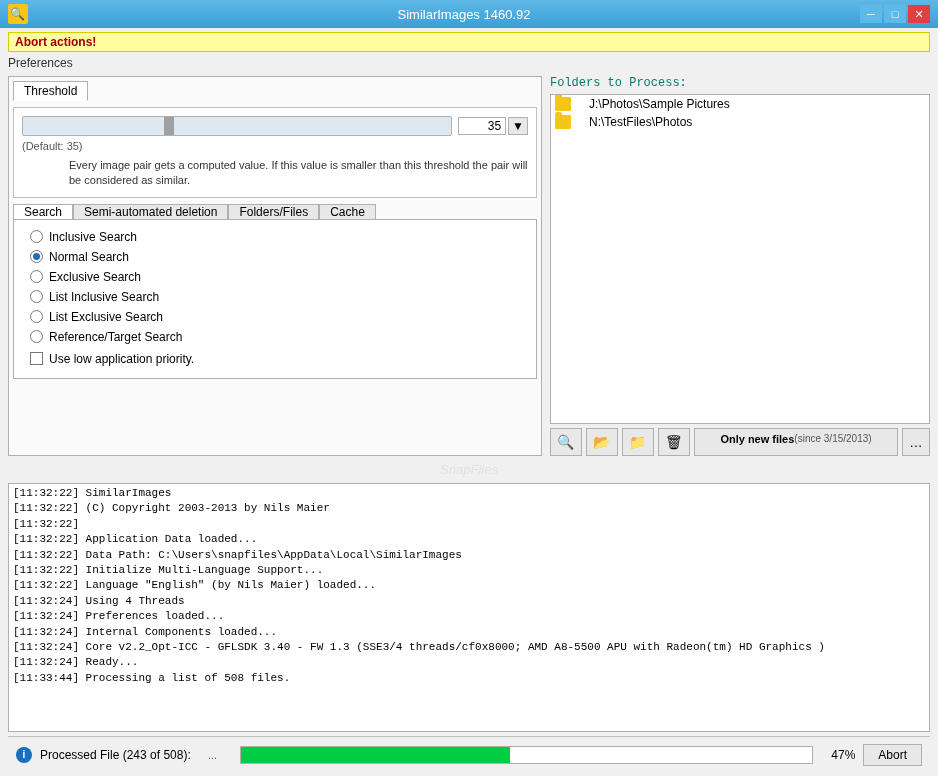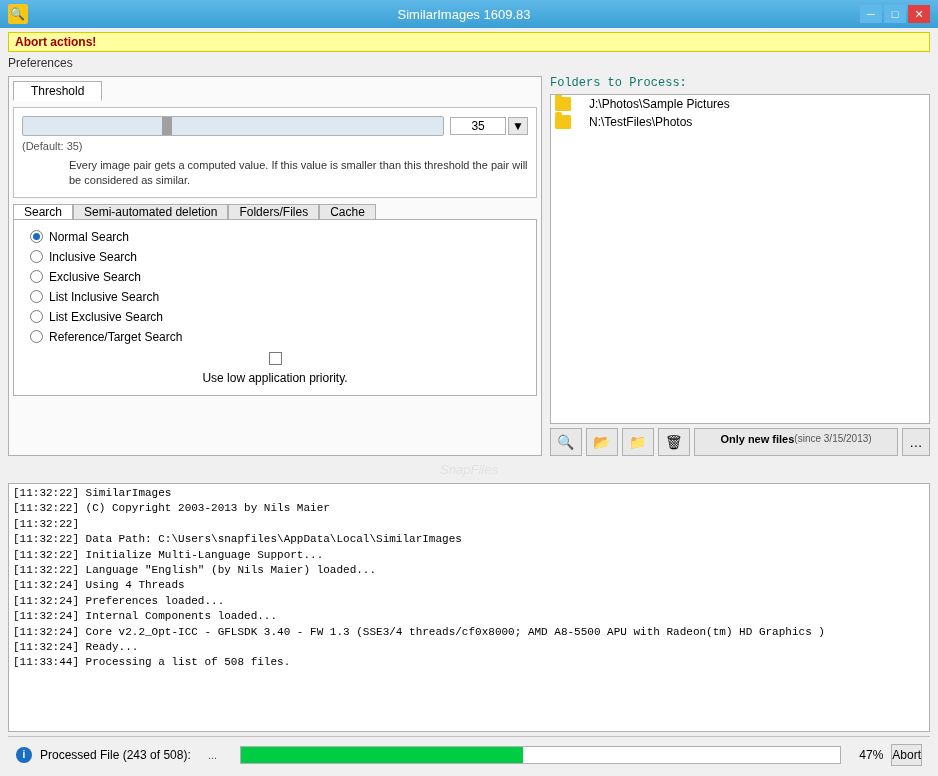--- a/index.html
+++ b/index.html
@@ -78,21 +78,21 @@
       background: #fafafa;
       padding: 4px;
     }
     
     .inner-tabs {
       display: flex;
       gap: 0;
       margin-bottom: 6px;
     }
     .inner-tab {
-      padding: 2px 17px;
+      padding: 2px 10px;
       border: 1px solid #b0b0b0;
       background: #e8e8e8;
       cursor: pointer;
       font-size: 12px;
       border-bottom: none;
     }
     .inner-tab.active {
       background: #ffffff;
       border-bottom: 1px solid white;
       z-index: 1;
@@ -128,22 +128,22 @@
     }
     .threshold-value-box {
       display: flex;
       align-items: center;
       gap: 2px;
     }
     .threshold-value {
       border: 1px solid #b0b0b0;
       padding: 1px 4px;
       background: white;
-      width: 56px;
-      text-align: center;
+      width: 48px;
+      text-align: right;
     }
     .dropdown-arrow {
       border: 1px solid #b0b0b0;
       background: #e8e8e8;
       padding: 1px 3px;
       cursor: pointer;
     }
     .default-text {
       font-size: 11px;
       color: #555;
@@ -203,21 +203,20 @@
       width: 7px;
       height: 7px;
       border-radius: 50%;
       background: #1a6ebf;
     }
     .checkbox-item {
       display: flex;
       align-items: center;
       gap: 6px;
       font-size: 12px;
-      flex-direction: column;
     }
     .checkbox-box {
       width: 13px;
       height: 13px;
       border: 1px solid #777;
       background: white;
     }
     
     .folders-panel {
       width: 380px;
@@ -355,21 +354,21 @@
     .progress-bar {
       height: 100%;
       background: #00cc44;
     }
     .progress-pct {
       font-size: 12px;
       min-width: 30px;
       text-align: right;
     }
     .abort-btn {
-      padding: 3px 0;
+      padding: 3px 14px;
       border: 1px solid #b0b0b0;
       background: #e8e8e8;
       cursor: pointer;
       font-size: 12px;
     }
     
     .watermark {
       text-align: center;
       color: #c0c0c0;
       font-size: 13px;
@@ -379,21 +378,21 @@
   </style>
 </head>
 <body>
 
 <div class="title-bar">
   <div style="width:60px; display:flex; gap:2px;">
     <div style="width:20px; height:20px; background:#f5c518; border-radius:2px; display:flex; align-items:center; justify-content:center;">
       <span style="font-size:12px;">🔍</span>
     </div>
   </div>
-  <div class="title-bar-title">SimilarImages 1609.83</div>
+  <div class="title-bar-title">SimilarImages 1460.92</div>
   <div class="title-bar-controls">
     <button class="title-btn">─</button>
     <button class="title-btn">□</button>
     <button class="title-btn close">✕</button>
   </div>
 </div>
 
 <div class="main">
 
   <div class="abort-bar">Abort actions!</div>
@@ -425,26 +424,26 @@
 
       <div class="search-tabs-bar">
         <div class="search-tab active">Search</div>
         <div class="search-tab">Semi-automated deletion</div>
         <div class="search-tab">Folders/Files</div>
         <div class="search-tab">Cache</div>
       </div>
       <div class="search-content">
         <div class="radio-group">
           <div class="radio-item">
+            <div class="radio-circle"></div>
+            <span>Inclusive Search</span>
+          </div>
+          <div class="radio-item">
             <div class="radio-circle checked"></div>
             <span>Normal Search</span>
-          </div>
-          <div class="radio-item">
-            <div class="radio-circle"></div>
-            <span>Inclusive Search</span>
           </div>
           <div class="radio-item">
             <div class="radio-circle"></div>
             <span>Exclusive Search</span>
           </div>
           <div class="radio-item">
             <div class="radio-circle"></div>
             <span>List Inclusive Search</span>
           </div>
           <div class="radio-item">
@@ -492,20 +491,21 @@
   </div>
 
   <div class="watermark">
     <span style="opacity:0.3;">SnapFiles</span>
   </div>
 
   <div class="log-area" id="log-area">
   <div class="log-line">[11:32:22] SimilarImages</div>
       <div class="log-line">[11:32:22] (C) Copyright 2003-2013 by Nils Maier</div>
       <div class="log-line">[11:32:22]</div>
+      <div class="log-line">[11:32:22] Application Data loaded...</div>
       <div class="log-line">[11:32:22] Data Path: C:\Users\snapfiles\AppData\Local\SimilarImages</div>
       <div class="log-line">[11:32:22] Initialize Multi-Language Support...</div>
       <div class="log-line">[11:32:22] Language "English" (by Nils Maier) loaded...</div>
       <div class="log-line">[11:32:24] Using 4 Threads</div>
       <div class="log-line">[11:32:24] Preferences loaded...</div>
       <div class="log-line">[11:32:24] Internal Components loaded...</div>
       <div class="log-line">[11:32:24] Core v2.2_Opt-ICC - GFLSDK 3.40 - FW 1.3 (SSE3/4 threads/cf0x8000; AMD A8-5500 APU with Radeon(tm) HD Graphics   )</div>
       <div class="log-line">[11:32:24] Ready...</div>
       <div class="log-line">[11:33:44] Processing a list of 508 files.</div>
     </div>

